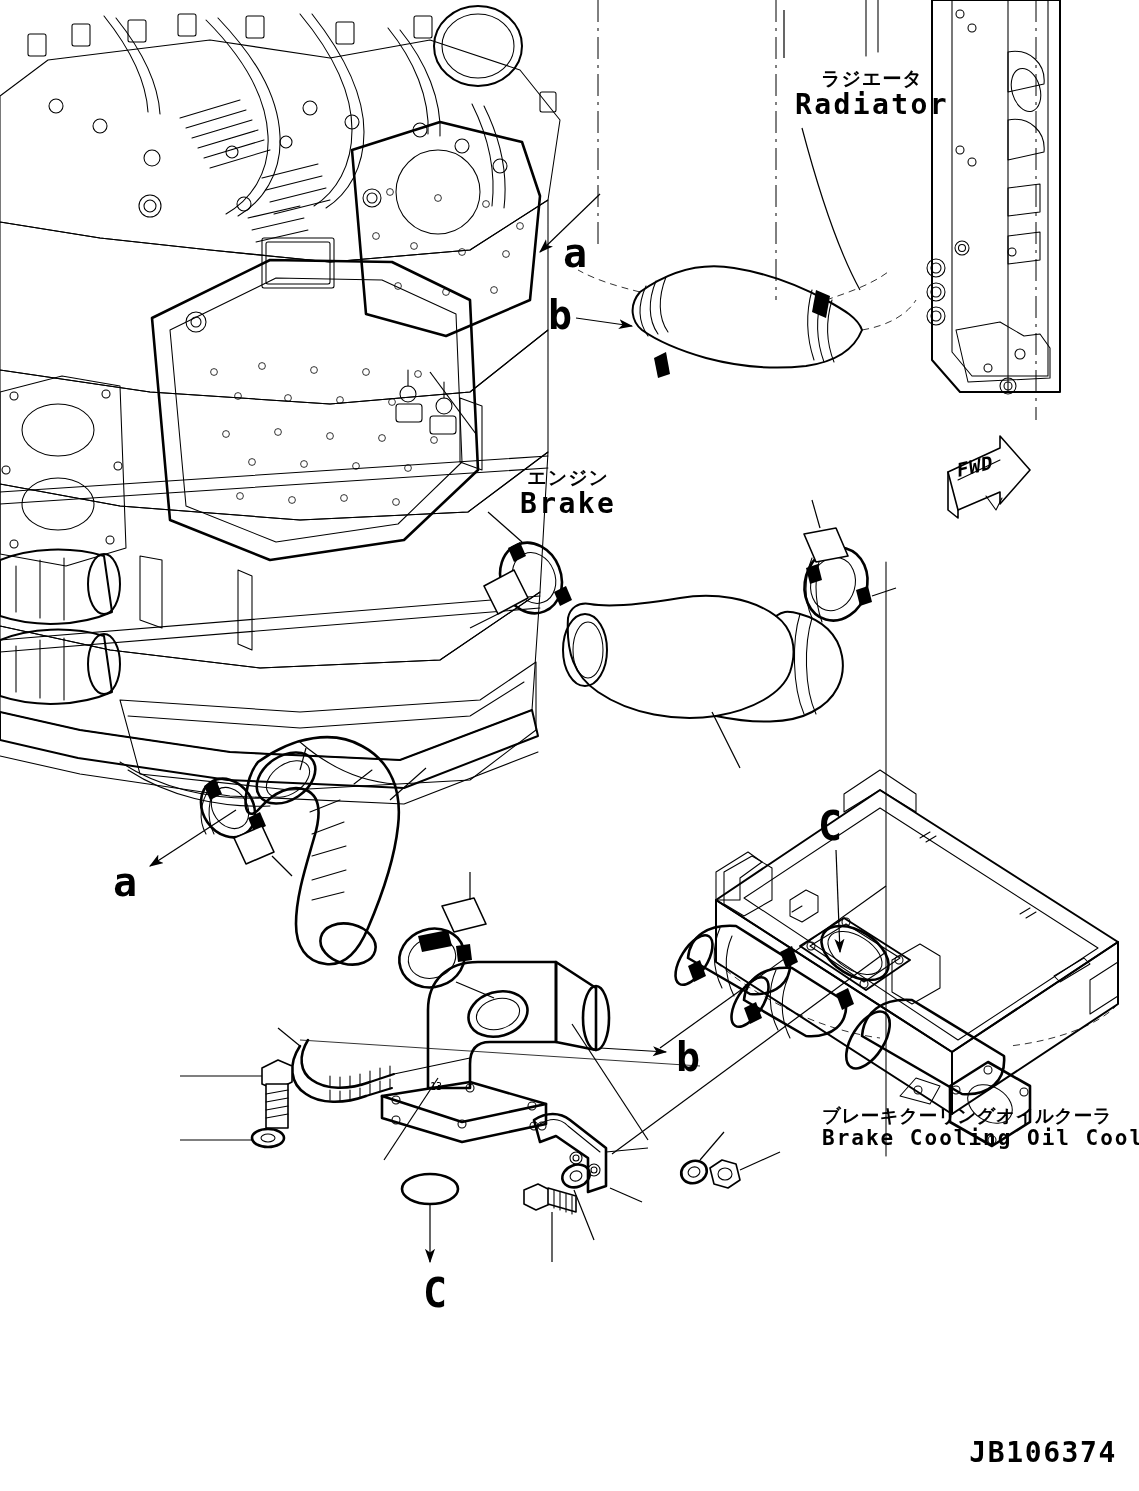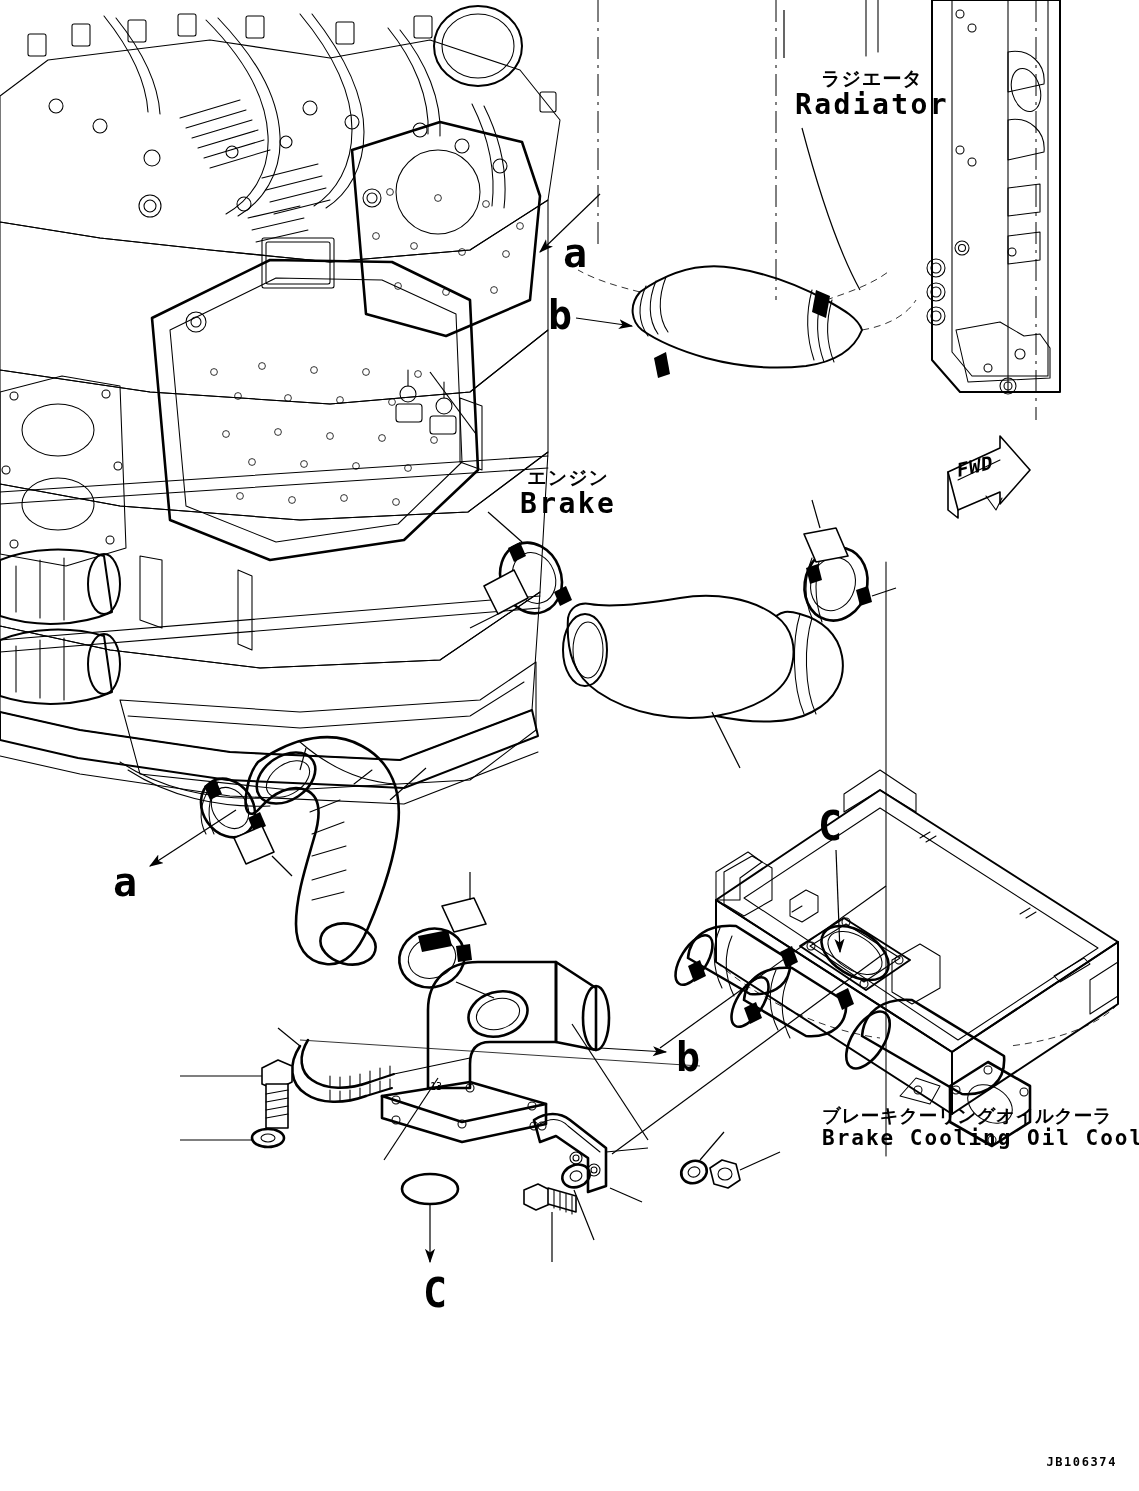--- a/index.html
+++ b/index.html
@@ -45,21 +45,21 @@
     position:absolute;
     font-size:40px;
     font-weight:700;
     font-family:"DejaVu Sans Mono","Liberation Mono",monospace;
     line-height:1;
   }
   #drawing-number{
     position:absolute;
     right:22px;
     bottom:22px;
-    font-size:12px;
+    font-size:28px;
     font-weight:700;
     letter-spacing:1.6px;
     font-family:"DejaVu Sans Mono","Liberation Mono",monospace;
   }
   #label-radiator{ left:795px; top:68px; text-align:center;}
   #label-engine{   left:520px; top:443px; text-align:center;margin-top:24px;}
   #label-cooler{   left:822px; top:1106px; text-align:left;}
   #label-cooler .jp{letter-spacing:0.5px;font-size:18.5px;}
   #label-cooler .en{font-size:21px;letter-spacing:2px;}
   #mark-a-top{ left:563px; top:233px;}

